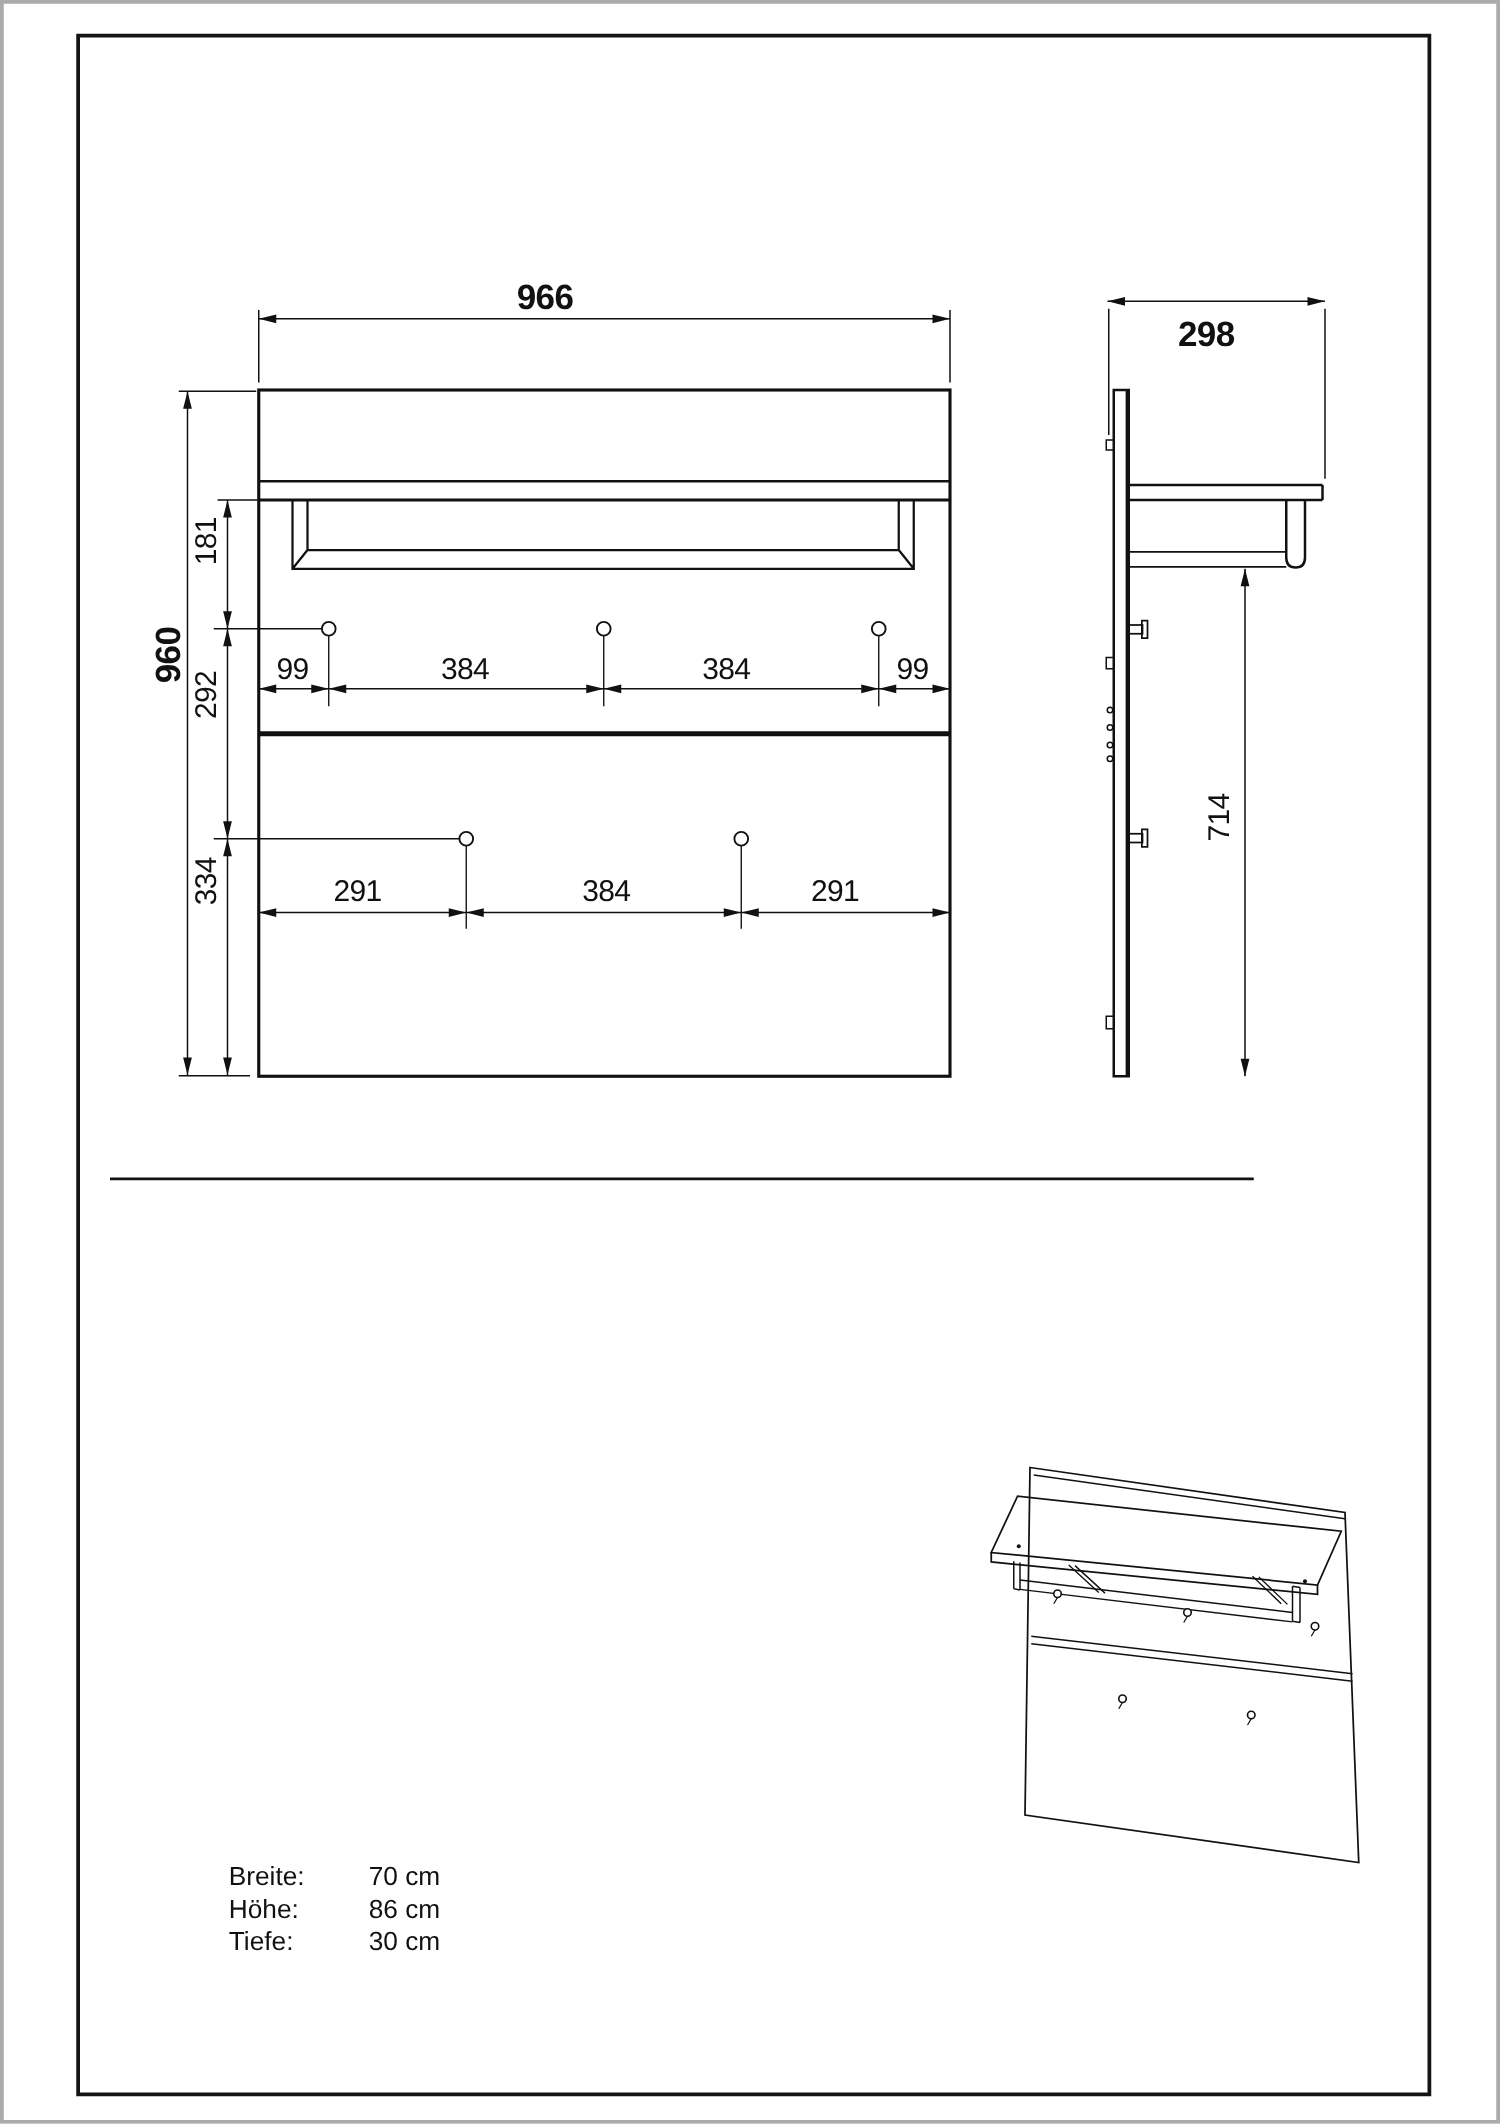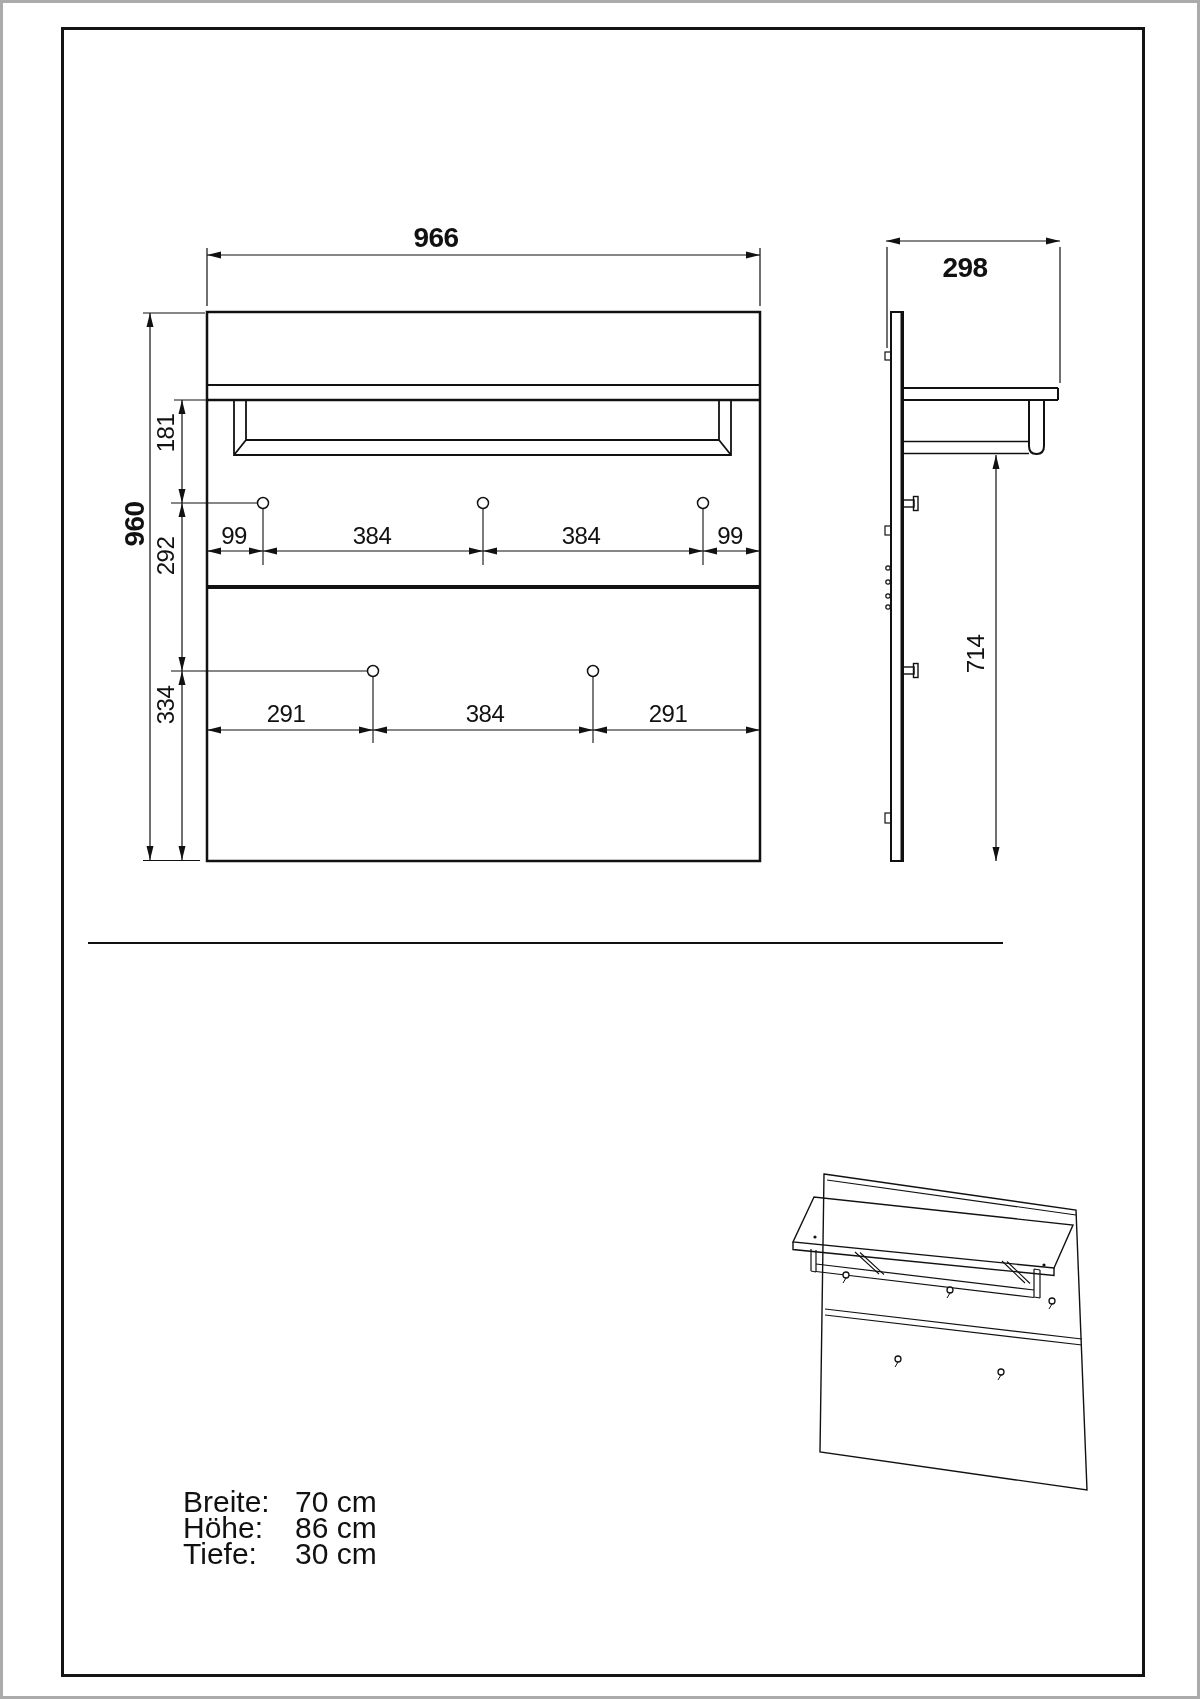--- a/index.html
+++ b/index.html
@@ -17,21 +17,21 @@
   .dim{
     position:absolute;transform:translate(-50%,-50%);
     font-size:24px;letter-spacing:-0.5px;white-space:nowrap;color:#111;
   }
   .dim.bold{font-weight:bold;font-size:28px;}
   .dim.rot{transform:translate(-50%,-50%) rotate(-90deg);}
   .title{
     position:absolute;left:180px;top:1413px;font-size:36px;font-weight:bold;
     letter-spacing:-0.5px;white-space:nowrap;
   }
-  .specs{position:absolute;left:180px;top:1486px;font-size:30px;line-height:26px;}
+  .specs{position:absolute;left:180px;top:1486px;font-size:21px;line-height:26px;}
   .spec-row{display:flex;}
   .spec-label{width:112px;}
 </style>
 </head>
 <body>
 
 <div class="page">
   <div class="inner-frame"></div>
 
   <svg class="drawing" width="1200" height="1699" viewBox="0 0 1200 1699">

